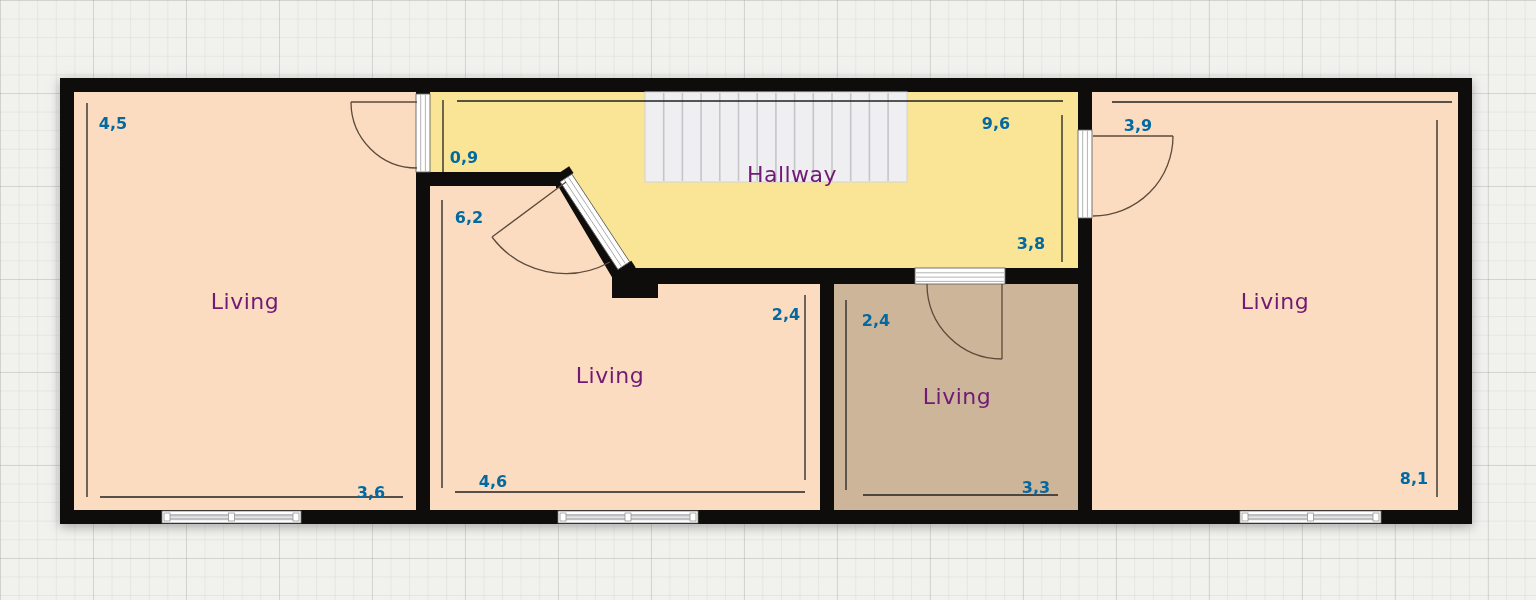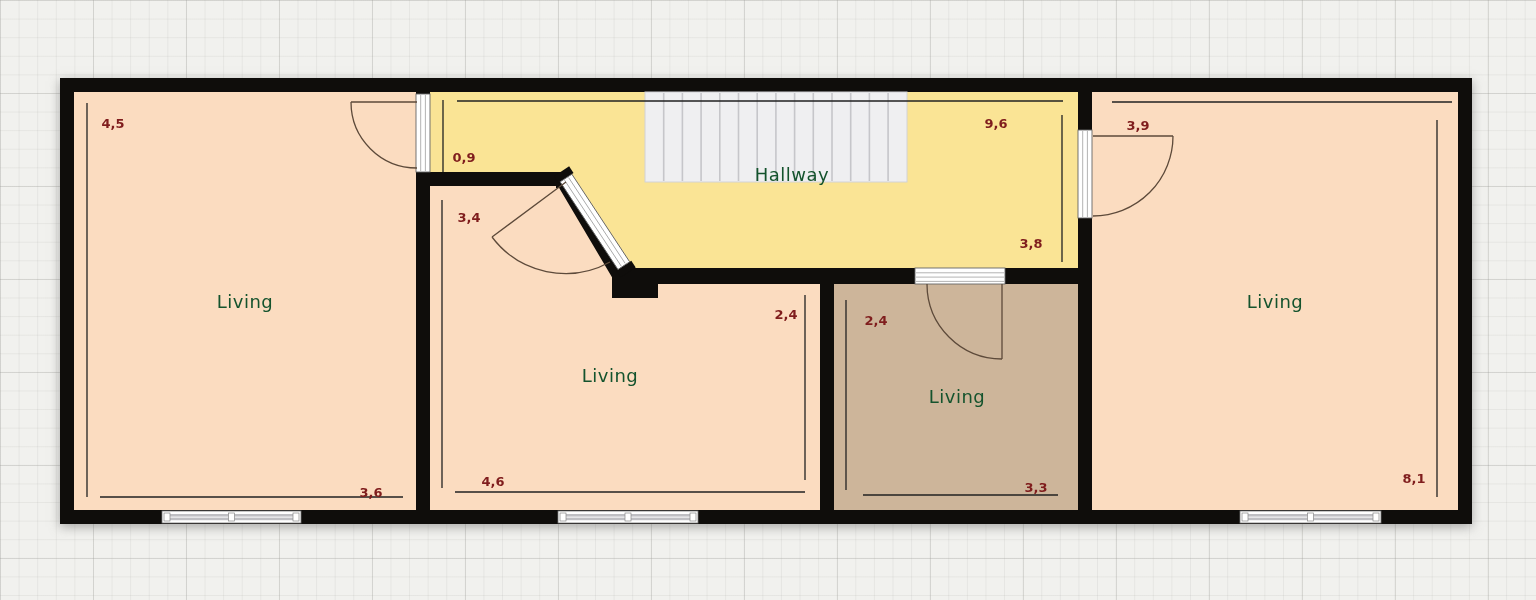--- a/index.html
+++ b/index.html
@@ -18,22 +18,22 @@
   .plan{position:relative;width:1536px;height:600px;}
   .building-shadow{
     position:absolute;left:60px;top:78px;width:1412px;height:446px;
     box-shadow:0 3px 10px rgba(110,110,110,.55);
   }
   svg.plan-svg{position:absolute;left:0;top:0;}
   .lbl{
     position:absolute;transform:translate(-50%,-50%);
     white-space:nowrap;color:#1b1b1b;
   }
-  .lbl.dim{font-size:13px;font-weight:bold;color:#7f1d1d;}
-  .lbl.room{font-size:18px;font-weight:400;color:#14532d;letter-spacing:.5px;}
+  .lbl.dim{font-size:16px;font-weight:bold;color:#0369a1;}
+  .lbl.room{font-size:22px;font-weight:400;color:#701a75;letter-spacing:.5px;}
 </style>
 </head>
 <body>
 
 <div class="plan">
   <div class="building-shadow"></div>
 
   <svg class="plan-svg" width="1536" height="600" viewBox="0 0 1536 600">
 
     <rect x="60" y="78" width="1412" height="446" fill="#0f0d0b"></rect>
@@ -118,21 +118,21 @@
   </svg>
 
   <div class="lbl room" style="left:245px;top:301px">Living</div>
   <div class="lbl room" style="left:610px;top:375px">Living</div>
   <div class="lbl room" style="left:792px;top:174px">Hallway</div>
   <div class="lbl room" style="left:957px;top:396px">Living</div>
   <div class="lbl room" style="left:1275px;top:301px">Living</div>
 
   <div class="lbl dim" style="left:113px;top:123px">4,5</div>
   <div class="lbl dim" style="left:371px;top:492px">3,6</div>
-  <div class="lbl dim" style="left:469px;top:217px">3,4</div>
+  <div class="lbl dim" style="left:469px;top:217px">6,2</div>
   <div class="lbl dim" style="left:786px;top:314px">2,4</div>
   <div class="lbl dim" style="left:493px;top:481px">4,6</div>
   <div class="lbl dim" style="left:464px;top:157px">0,9</div>
   <div class="lbl dim" style="left:996px;top:123px">9,6</div>
   <div class="lbl dim" style="left:1031px;top:243px">3,8</div>
   <div class="lbl dim" style="left:876px;top:320px">2,4</div>
   <div class="lbl dim" style="left:1036px;top:487px">3,3</div>
   <div class="lbl dim" style="left:1138px;top:125px">3,9</div>
   <div class="lbl dim" style="left:1414px;top:478px">8,1</div>
 </div>

